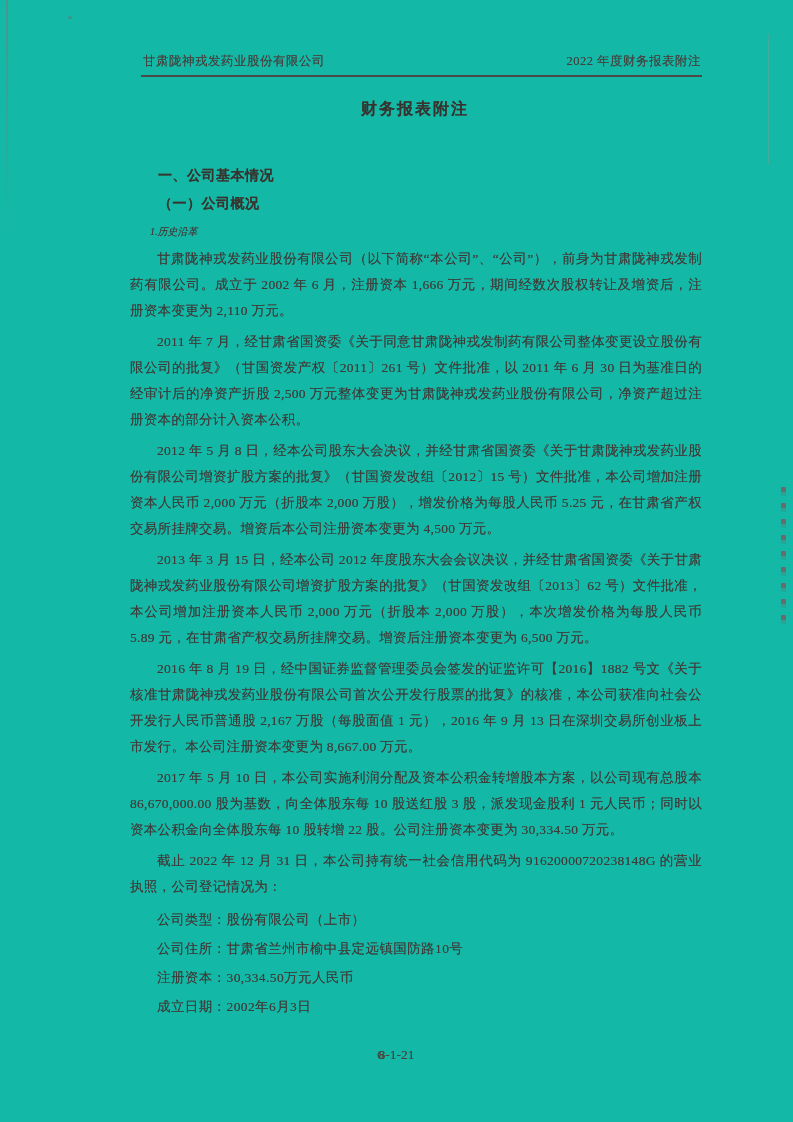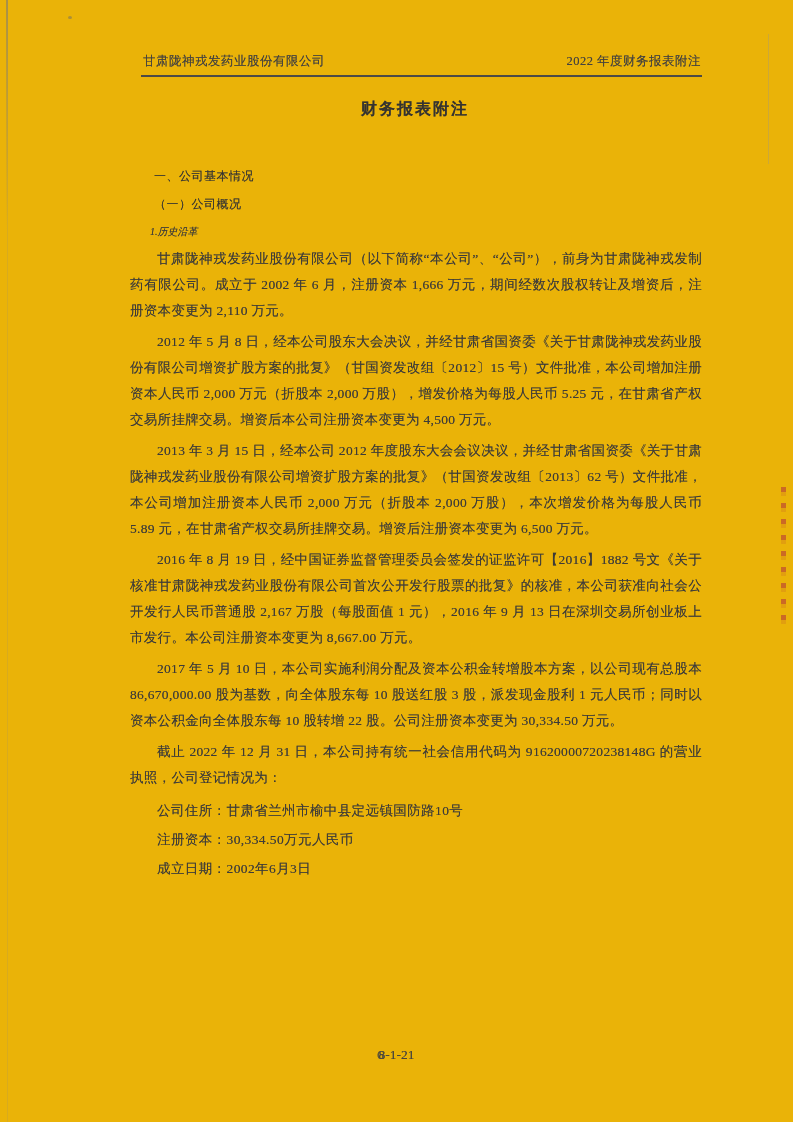--- a/index.html
+++ b/index.html
@@ -1,20 +1,20 @@
 <!DOCTYPE html>
 <html><head>
 <meta charset="utf-8">
 <style>
   html, body { margin:0; padding:0; background:#e8e8e6; }
   .page {
     position:relative;
     width:793px; height:1122px;
     margin:0 auto;
-    background:#eab308;
+    background:#14b8a6;
     overflow:hidden;
     font-family:"Liberation Serif","DejaVu Serif",serif;
     color:#3d3c3a;
     text-shadow:0 0 .5px rgba(70,68,64,.65);
   }
   
   .header {
     position:absolute; left:143px; right:92px; top:53px;
     display:flex; justify-content:space-between; align-items:baseline;
     font-size:12.5px; letter-spacing:.5px; color:#44423f;
@@ -28,21 +28,21 @@
     position:absolute; left:130px; right:93px; top:99px;
     text-align:center; font-size:16px; font-weight:bold;
     letter-spacing:2px; color:#35332f;
   }
   
   .content {
     position:absolute; left:130px; top:162px; width:572px;
     font-size:13.5px; color:#3d3b38;
   }
   .content .h1, .content .h2 {
-    font-weight:normal; font-size:12px; line-height:28px;
+    font-weight:bold; font-size:14px; line-height:28px;
     text-indent:2em; letter-spacing:.5px; color:#36342f;
   }
   .content .h3 {
     font-weight:normal; font-size:10px; line-height:28px; text-indent:2em;font-style:italic;
   }
   .content p.body-para {
     margin:0 0 5px 0; text-indent:2em; line-height:26px;
     text-align:justify; letter-spacing:.3px;
   }
   .reg p {
@@ -102,27 +102,29 @@
   <div class="header-rule"></div>
 
   <div class="doc-title">财务报表附注</div>
 
   <div class="content">
     <div class="h1">一、公司基本情况</div>
     <div class="h2">（一）公司概况</div>
     <div class="h3">1.历史沿革</div>
 
     <p class="body-para">甘肃陇神戎发药业股份有限公司（以下简称“本公司”、“公司”），前身为甘肃陇神戎发制药有限公司。成立于 2002 年 6 月，注册资本 1,666 万元，期间经数次股权转让及增资后，注册资本变更为 2,110 万元。</p>
+    <p class="body-para">2011 年 7 月，经甘肃省国资委《关于同意甘肃陇神戎发制药有限公司整体变更设立股份有限公司的批复》（甘国资发产权〔2011〕261 号）文件批准，以 2011 年 6 月 30 日为基准日的经审计后的净资产折股 2,500 万元整体变更为甘肃陇神戎发药业股份有限公司，净资产超过注册资本的部分计入资本公积。</p>
     <p class="body-para">2012 年 5 月 8 日，经本公司股东大会决议，并经甘肃省国资委《关于甘肃陇神戎发药业股份有限公司增资扩股方案的批复》（甘国资发改组〔2012〕15 号）文件批准，本公司增加注册资本人民币 2,000 万元（折股本 2,000 万股），增发价格为每股人民币 5.25 元，在甘肃省产权交易所挂牌交易。增资后本公司注册资本变更为 4,500 万元。</p>
     <p class="body-para">2013 年 3 月 15 日，经本公司 2012 年度股东大会会议决议，并经甘肃省国资委《关于甘肃陇神戎发药业股份有限公司增资扩股方案的批复》（甘国资发改组〔2013〕62 号）文件批准，本公司增加注册资本人民币 2,000 万元（折股本 2,000 万股），本次增发价格为每股人民币 5.89 元，在甘肃省产权交易所挂牌交易。增资后注册资本变更为 6,500 万元。</p>
     <p class="body-para">2016 年 8 月 19 日，经中国证券监督管理委员会签发的证监许可【2016】1882 号文《关于核准甘肃陇神戎发药业股份有限公司首次公开发行股票的批复》的核准，本公司获准向社会公开发行人民币普通股 2,167 万股（每股面值 1 元），2016 年 9 月 13 日在深圳交易所创业板上市发行。本公司注册资本变更为 8,667.00 万元。</p>
     <p class="body-para">2017 年 5 月 10 日，本公司实施利润分配及资本公积金转增股本方案，以公司现有总股本 86,670,000.00 股为基数，向全体股东每 10 股送红股 3 股，派发现金股利 1 元人民币；同时以资本公积金向全体股东每 10 股转增 22 股。公司注册资本变更为 30,334.50 万元。</p>
     <p class="body-para">截止 2022 年 12 月 31 日，本公司持有统一社会信用代码为 91620000720238148G 的营业执照，公司登记情况为：</p>
 
     <div class="reg">
+      <p>公司类型：股份有限公司（上市）</p>
       <p>公司住所：甘肃省兰州市榆中县定远镇国防路10号</p>
       <p>注册资本：30,334.50万元人民币</p>
       <p>成立日期：2002年6月3日</p>
     </div>
   </div>
 
   <div class="footer">
     <span class="num-wrap">
       <span class="overprint">6</span>
       <span>8-1-21</span>

